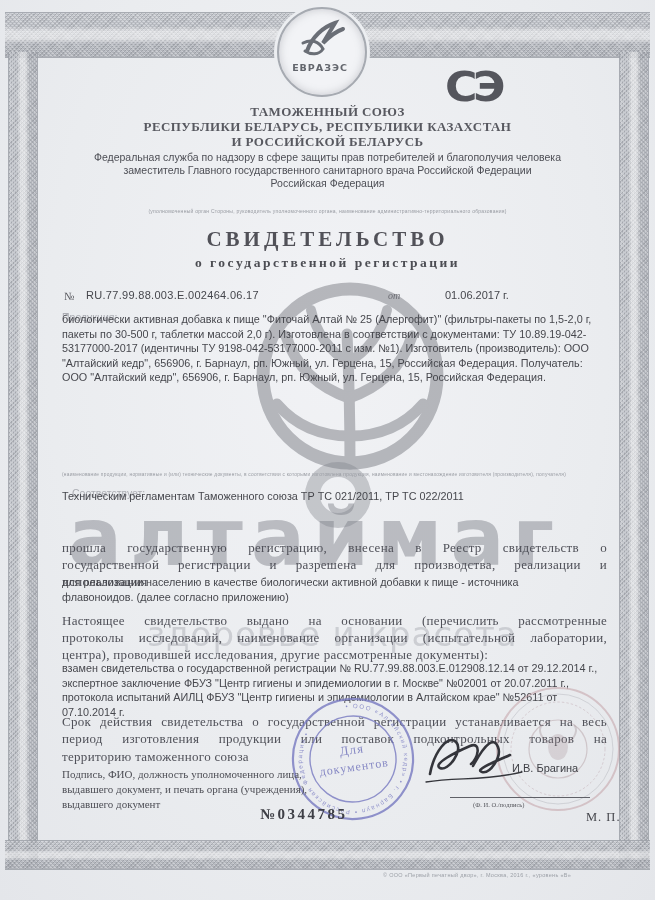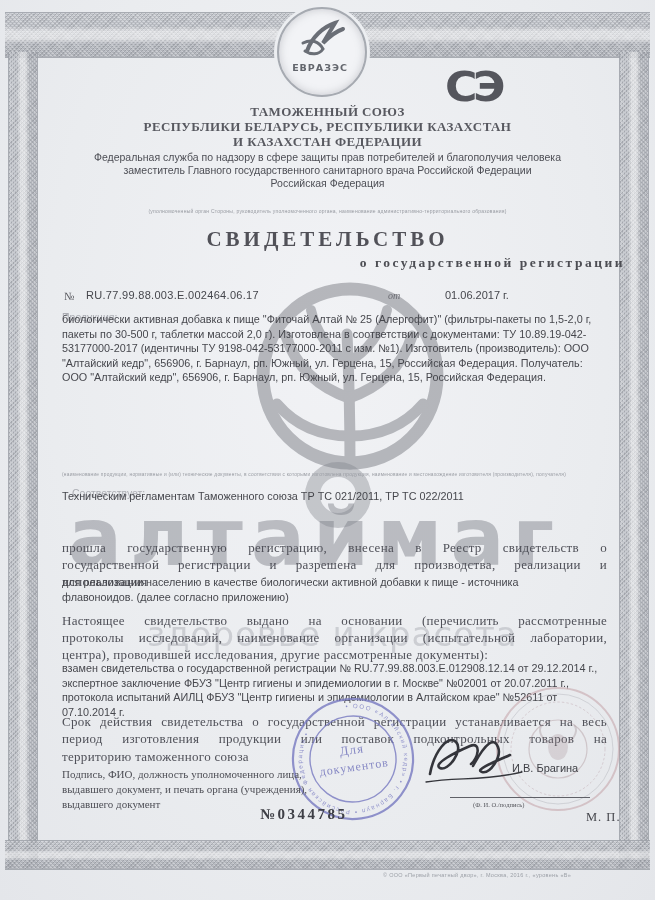--- a/index.html
+++ b/index.html
@@ -83,28 +83,28 @@
         <path d="M28,42 C33,28 44,18 56,14 L44,34 C50,28 58,22 64,20" stroke-width="4"></path>
         <path d="M24,34 C32,30 40,32 44,40 C40,46 32,46 26,42" stroke-width="3"></path>
       </g>
       <text x="41" y="62" text-anchor="middle" font-family="DejaVu Sans, sans-serif" font-size="9.5" font-weight="bold" fill="#63666d" letter-spacing="1">ЕВРАЗЭС</text>
     </svg>
   </div>
   <div class="se-mark">СЭ</div>
 
   <div class="hdr hdr-serif" style="top:104px;">ТАМОЖЕННЫЙ СОЮЗ</div>
   <div class="hdr hdr-serif" style="top:119px;">РЕСПУБЛИКИ БЕЛАРУСЬ, РЕСПУБЛИКИ КАЗАХСТАН</div>
-  <div class="hdr hdr-serif" style="top:134px;">И КАЗАХСТАН ФЕДЕРАЦИИ</div>
+  <div class="hdr hdr-serif" style="top:134px;">И РОССИЙСКОЙ БЕЛАРУСЬ</div>
   <div class="hdr hdr-sans" style="top:151px;">Федеральная служба по надзору в сфере защиты прав потребителей и благополучия человека</div>
   <div class="hdr hdr-sans" style="top:164px;">заместитель Главного государственного санитарного врача Российской Федерации</div>
   <div class="hdr hdr-sans" style="top:177px;">Российская Федерация</div>
   <div class="hdr fineprint" style="top:208px;">(уполномоченный орган Стороны, руководитель уполномоченного органа, наименование административно-территориального образования)</div>
 
   <div class="hdr serif" style="top:227px;font-weight:bold;font-size:21px;letter-spacing:4px;color:#515158;">СВИДЕТЕЛЬСТВО</div>
-  <div class="hdr serif" style="top:255px;font-weight:bold;font-size:13.5px;letter-spacing:2.5px;color:#4c4d53;text-align:right;">о государственной регистрации</div>
+  <div class="hdr serif" style="top:255px;font-weight:bold;font-size:13.5px;letter-spacing:2.5px;color:#4c4d53;">о государственной регистрации</div>
 
   <div class="abs serif" style="left:64px;top:290px;font-size:11px;color:#55565c;">№</div>
   <div class="abs" style="left:86px;top:289px;font-size:11px;letter-spacing:.3px;color:#45464c;">RU.77.99.88.003.E.002464.06.17</div>
   <div class="abs serif" style="left:388px;top:290px;font-size:10px;font-style:italic;color:#6a6b72;">от</div>
   <div class="abs" style="left:405px;top:289px;font-size:11px;color:#45464c;padding-left:40px;">01.06.2017 г.</div>
 
   <div class="abs faint-label" style="left:62px;top:311px;">Продукция:</div>
   <div class="abs typed" style="left:62px;top:312px;width:542px;">биологически активная добавка к пище "Фиточай Алтай № 25 (Алергофит)" (фильтры-пакеты по 1,5-2,0 г, пакеты по 30-500 г, таблетки массой 2,0 г). Изготовлена в соответствии с документами: ТУ 10.89.19-042-53177000-2017 (идентичны ТУ 9198-042-53177000-2011 с изм. №1). Изготовитель (производитель): ООО "Алтайский кедр", 656906, г. Барнаул, рп. Южный, ул. Герцена, 15, Российская Федерация.  Получатель: ООО "Алтайский кедр", 656906, г. Барнаул, рп. Южный, ул. Герцена, 15, Российская Федерация.</div>
   <div class="abs fineprint" style="left:62px;top:472px;width:542px;font-size:4.8px;">(наименование продукции, нормативные и (или) технические документы, в соответствии с которыми изготовлена продукция, наименование и местонахождение изготовителя (производителя), получателя)</div>
 

